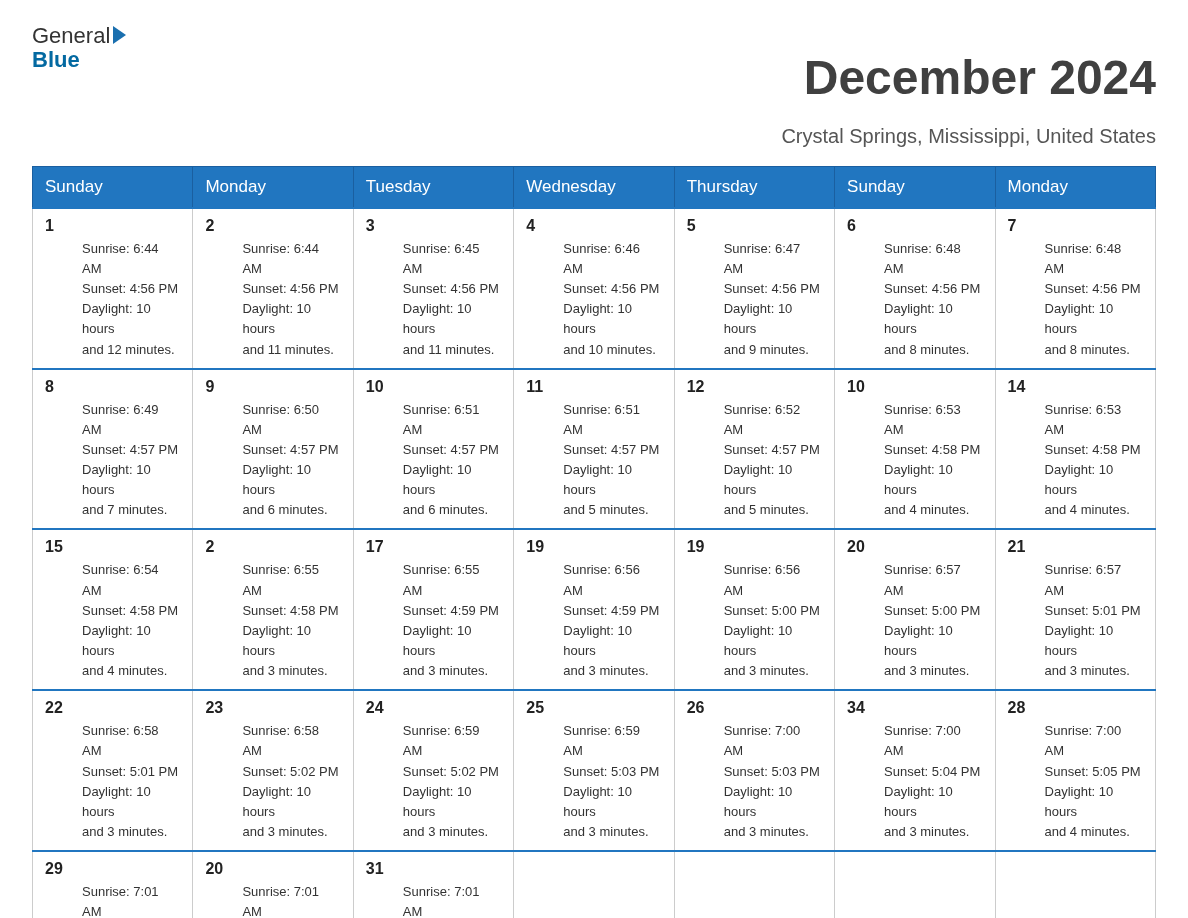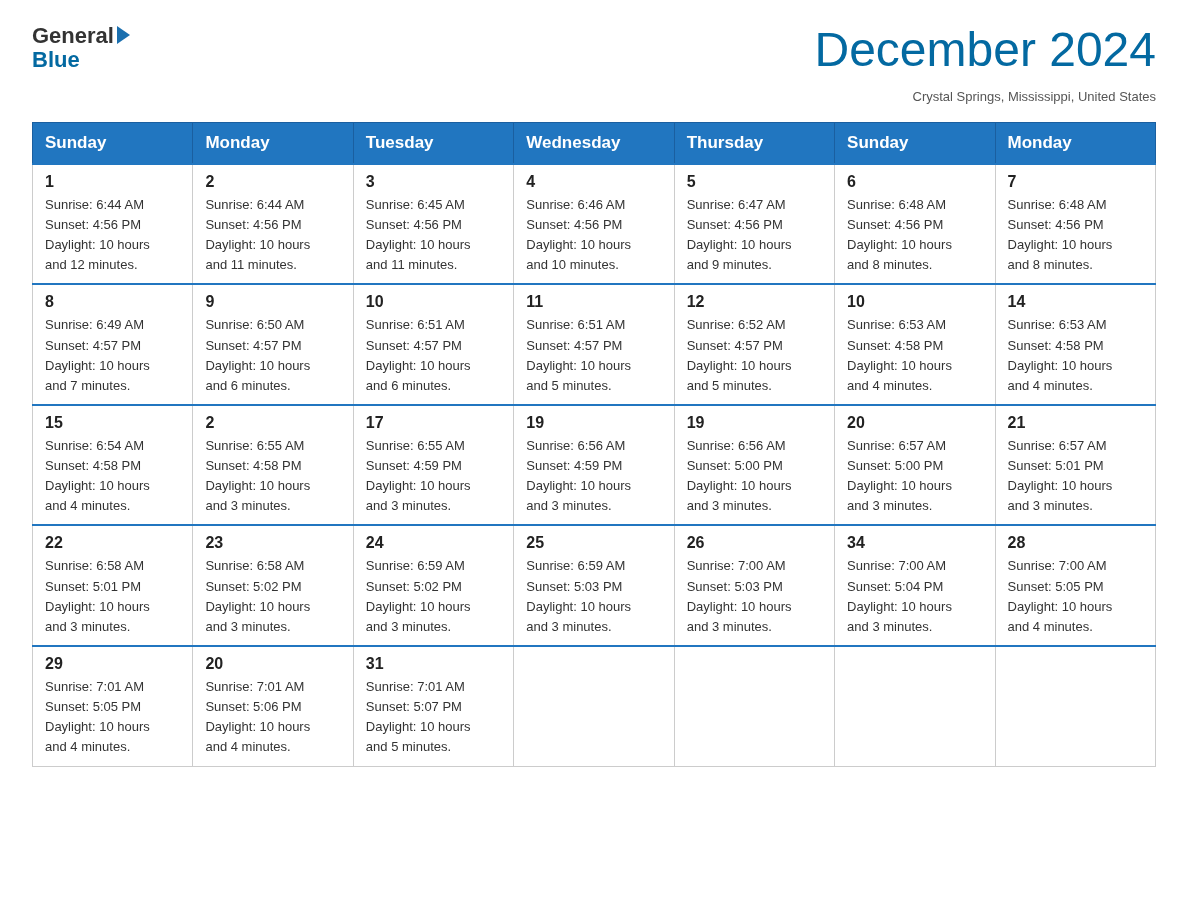--- a/index.html
+++ b/index.html
@@ -19,39 +19,40 @@
     .logo {
       display: flex;
       align-items: center;
       gap: 0;
     }
     .title-block {
       text-align: right;
     }
     .month-title {
       font-size: 48px;
-      font-weight: normal;
-      color: #0369a1;
+      font-weight: bold;
+      color: #404040;
       line-height: 1.1;
+      margin-top: 28px;
     }
     .location {
-      font-size: 13px;
+      font-size: 20px;
       color: #555;
-      margin-top: 12px;
+      margin-top: 20px;
     }
     .calendar-table {
       width: 100%;
       border-collapse: collapse;
       margin-top: 6px;
     }
     .calendar-table th {
       background-color: #2176c0;
       color: #fff;
       font-size: 17px;
-      font-weight: 700;
+      font-weight: 400;
       padding: 10px 12px;
       text-align: left;
       border: 1px solid #1a5fa0;
     }
     .calendar-table td {
       vertical-align: top;
       padding: 8px 12px;
       border: 1px solid #ccc;
       font-size: 13px;
       color: #333;
@@ -64,32 +65,33 @@
     .day-number {
       font-size: 16px;
       font-weight: bold;
       color: #222;
       margin-bottom: 4px;
     }
     .day-info {
       font-size: 13px;
       line-height: 1.55;
       color: #333;
+      margin-left: 37px;
     }
     .empty-cell {
       background: #fff;
     }
   </style>
 </head>
 <body>
 
 <div class="header">
   <div class="logo">
     <div>
-      <div style="font-size:22px;font-weight:bold;color:#333;line-height:1.1;">
+      <div style="font-size:22px;font-weight:normal;color:#333;line-height:1.1;">
         <span style="color:#333;">General</span><span style="display:inline-block;width:0;height:0;border-left:13px solid #1a6faf;border-top:9px solid transparent;border-bottom:9px solid transparent;margin-left:3px;vertical-align:middle;position:relative;top:-2px;"></span>
       </div>
       <div style="font-size:22px;font-weight:bold;color:#0369a1;line-height:1.1;">Blue</div>
     </div>
   </div>
   <div class="title-block">
     <div class="month-title">December 2024</div>
     <div class="location">Crystal Springs, Mississippi, United States</div>
   </div>
 </div>

